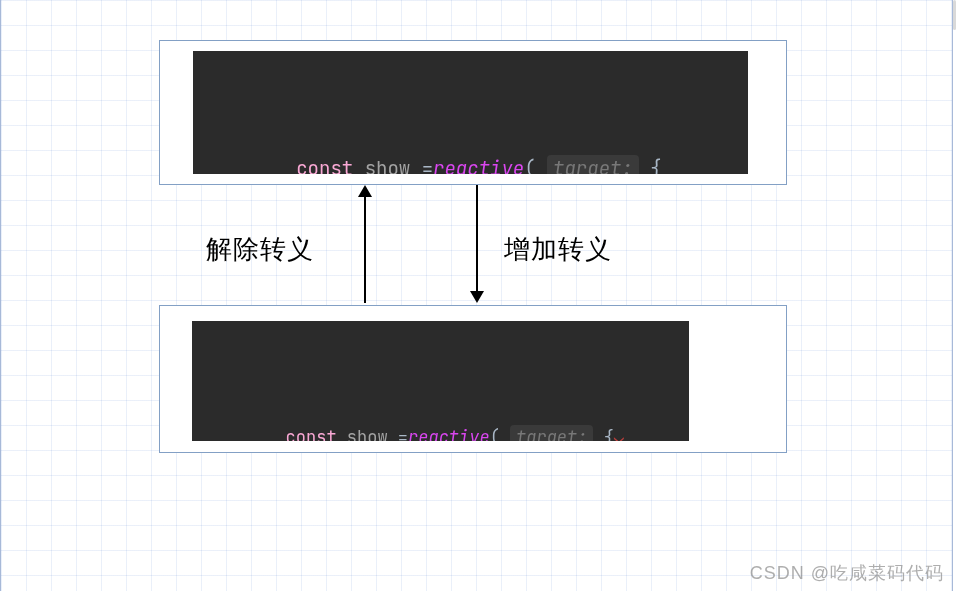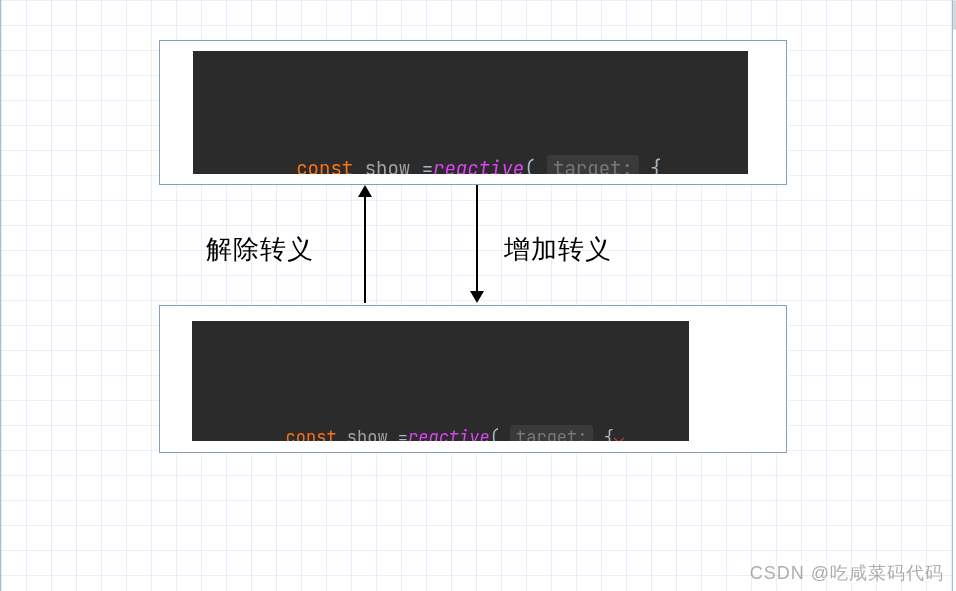--- a/index.html
+++ b/index.html
@@ -28,26 +28,26 @@
   .code {
     position:absolute;
     background:#2b2b2b;
     color:#a9b7c6;
     font-family:"JetBrains Mono","Fira Code",Menlo,Consolas,monospace;
     white-space:pre;
     overflow:hidden;
   }
 
   
-  .kw  { color:#f97316;text-align:right; }            
+  .kw  { color:#f9a8d4;text-align:right; }            
   .var { color:#a3a3a3; }            
   .op  { color:#a9b7c6; }            
   .fn  { color:#d946ef; font-style:italic; } 
   .par { color:#a9b7c6; }
-  .hint{ color:#787878; background:#3a3a3a; border-radius:4px; padding:1px 6px; }
+  .hint{ color:#787878; background:#3a3a3a; border-radius:4px; padding:1px 6px;font-style:italic; }
   .br  { color:#a9b7c6; }
   .wavy-r { text-decoration:underline wavy #bc3f3c; text-decoration-skip-ink:none; }
 
   .code .line { display:block; padding-left:12px; }
 
   
   .arrow { position:absolute; }
   .arrow .shaft { position:absolute; background:#000; }
   .arrow .head  { position:absolute; width:0; height:0; }
 

